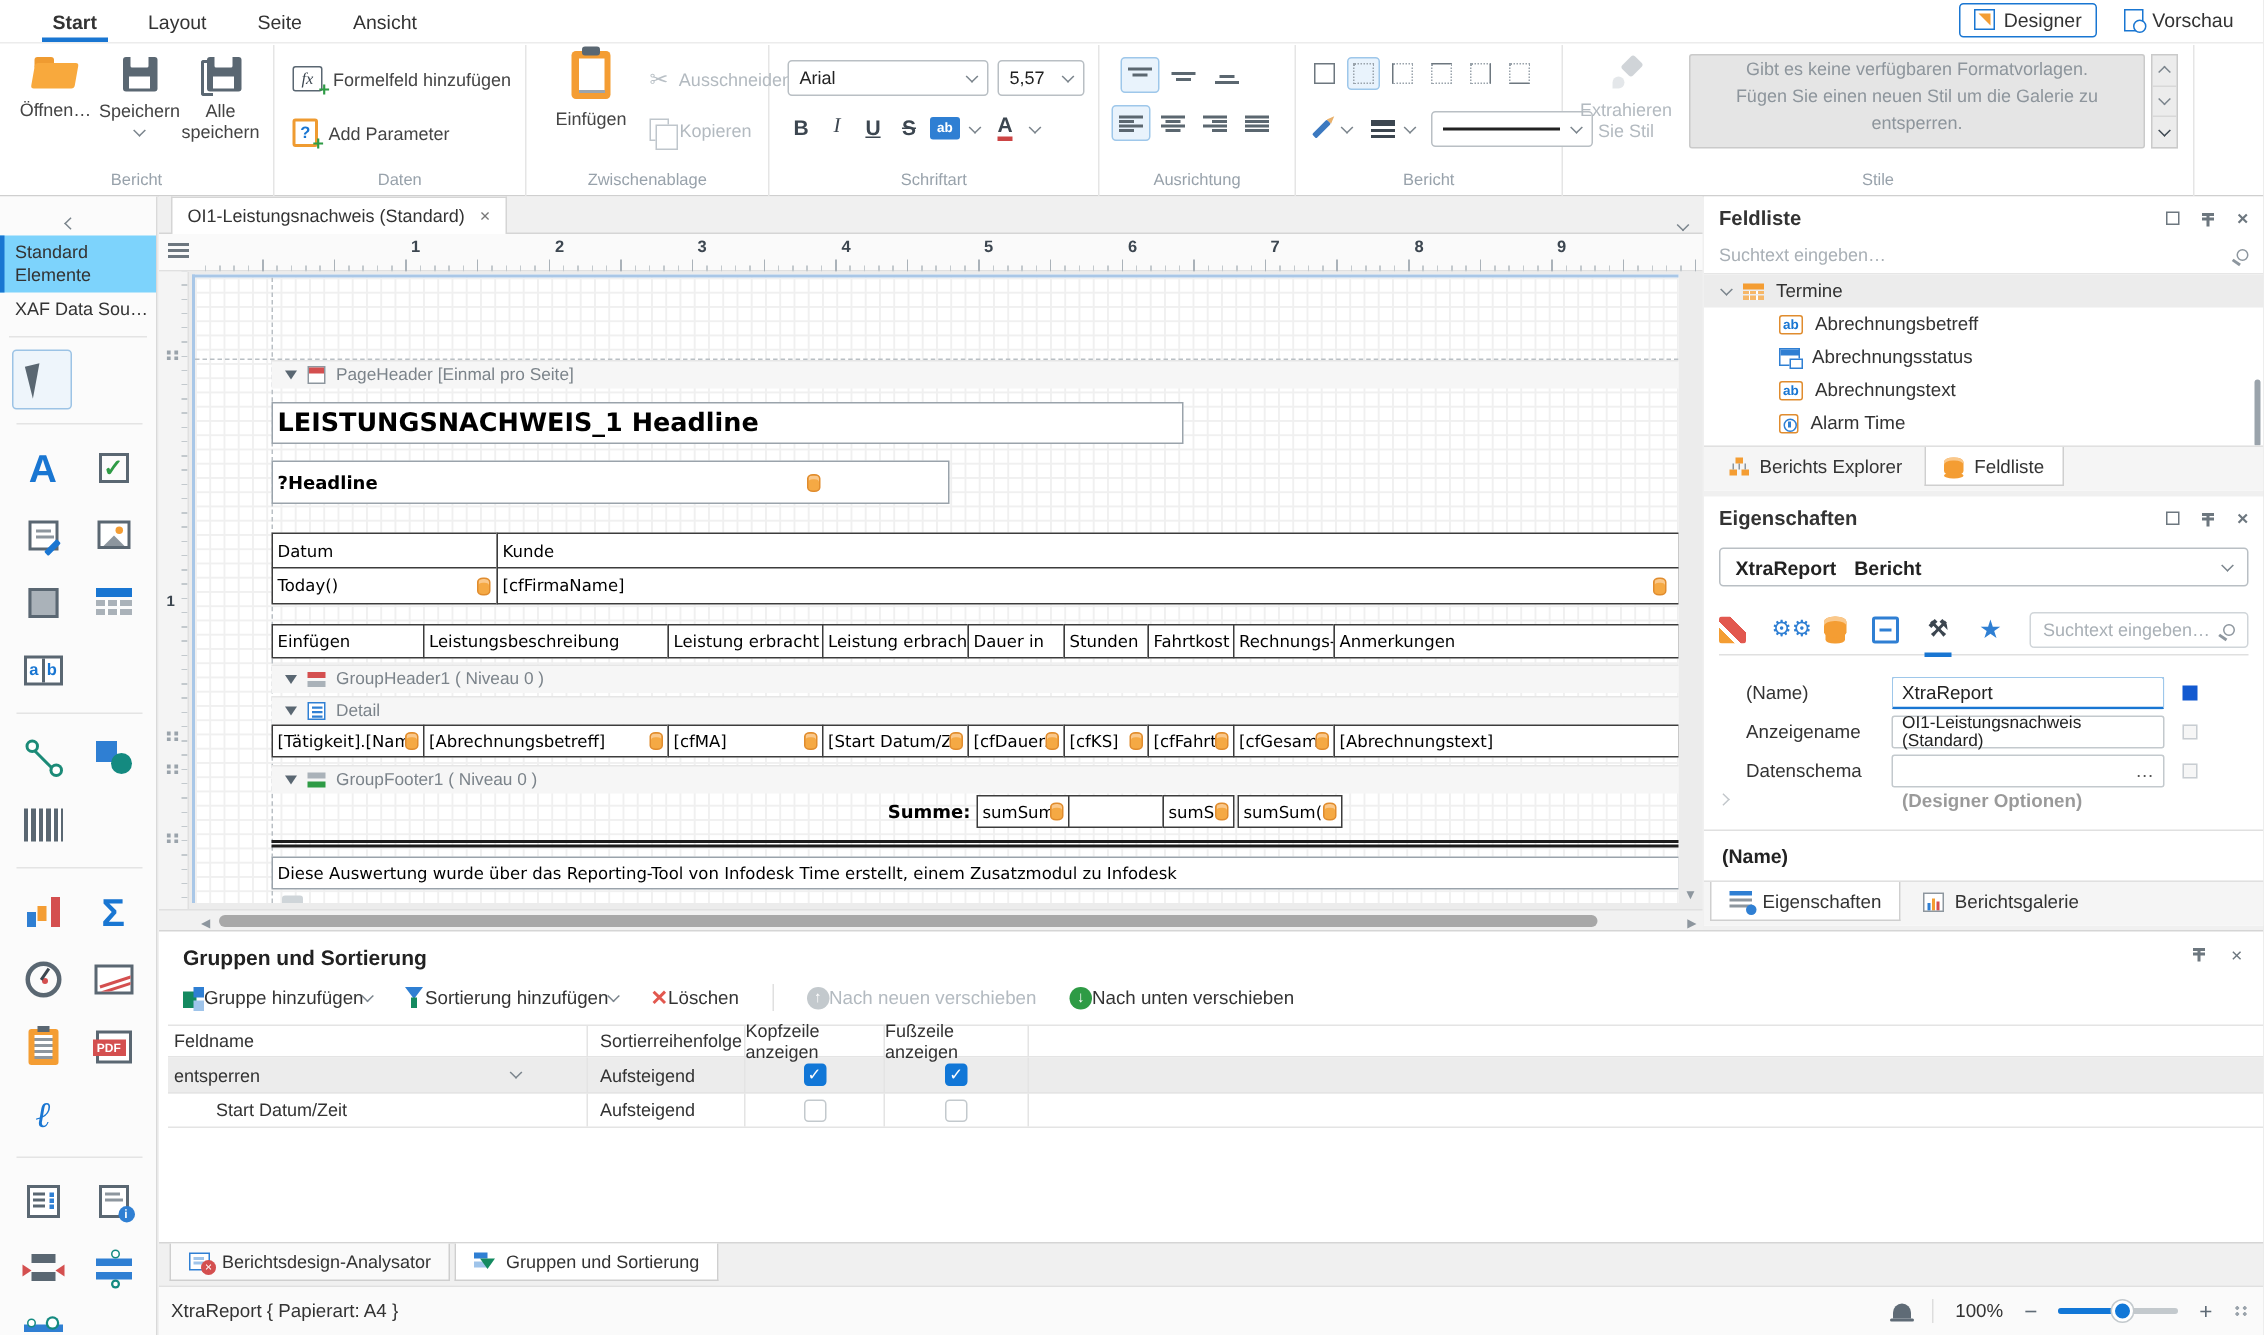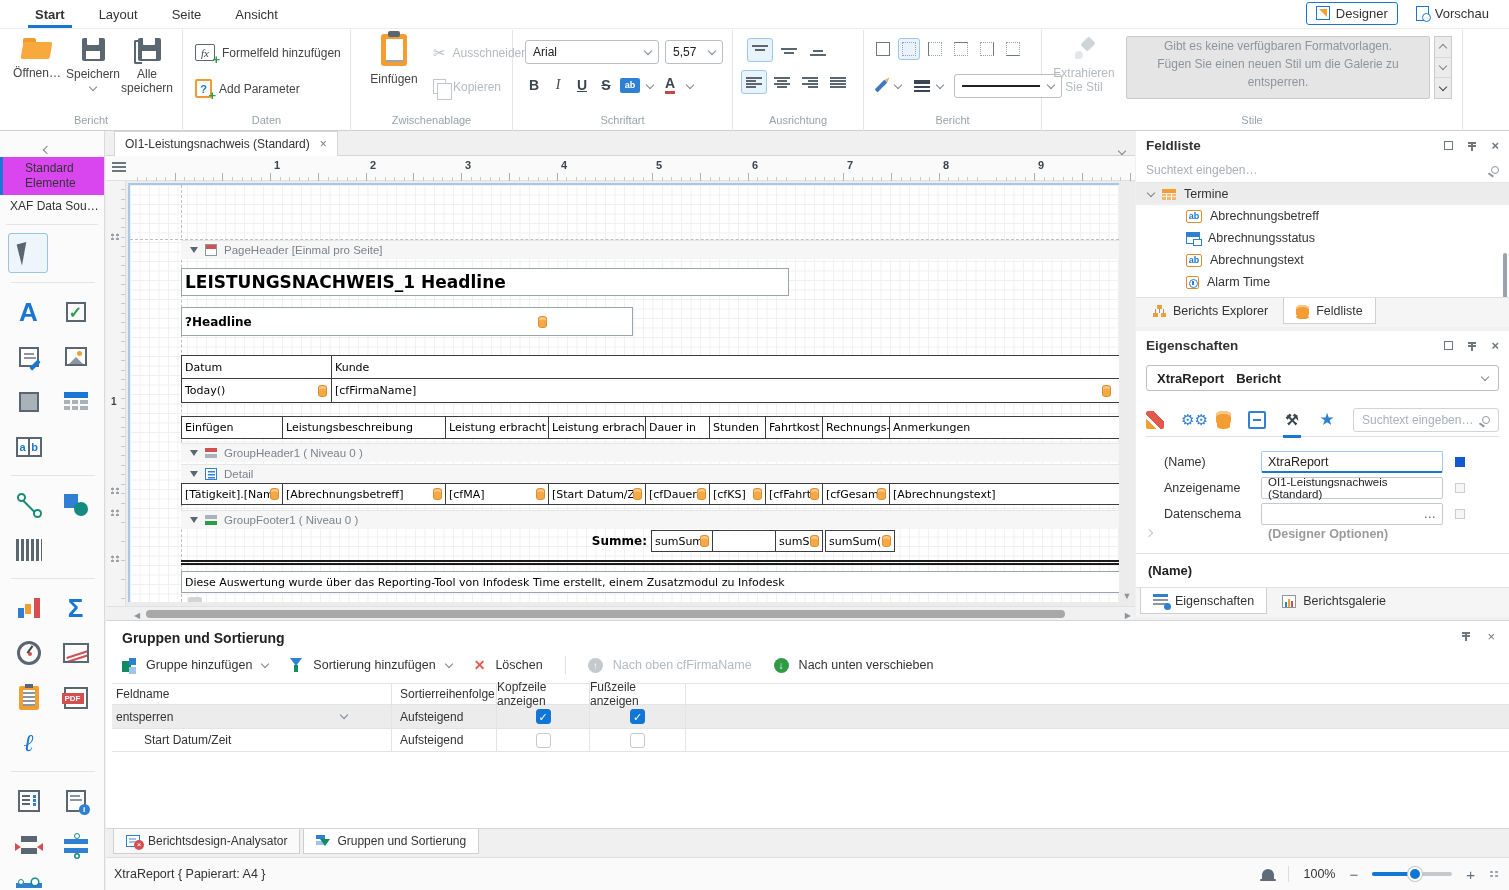--- a/index.html
+++ b/index.html
@@ -71,21 +71,21 @@
   .stylegallery{position:absolute;left:84px;top:6px;width:304px;height:63px;background:#e5e5e5;border:1px solid #cacaca;border-radius:2px;display:flex;flex-direction:column;align-items:center;justify-content:flex-start;font-size:12px;color:#8d959c;text-align:center;line-height:1.5;}
   .galarrows{position:absolute;left:392px;top:6px;width:18px;height:63px;border:1px solid #cacaca;background:#ececec;display:flex;flex-direction:column;}
   .galarrows div{flex:1;display:flex;align-items:center;justify-content:center;border-bottom:1px solid #d8d8d8;}
   .ribbon-collapse{position:absolute;right:16px;top:95px;}
   .ribbon-collapse .chev{width:8px;height:8px;}
 
   
   .toolbox{position:absolute;left:0;top:131px;width:105px;bottom:0;background:#fbfbfb;border-right:1px solid #d9d9d9;}
   .tb-collapse{position:absolute;top:8px;left:44px;}
   .tb-group{font-size:12px;color:#333;padding:4px 0 4px 10px;cursor:pointer;line-height:1.25;}
-  .tb-group.sel{background:#d946ef;border-left:3px solid #1976d2;padding-left:22px;}
+  .tb-group.sel{background:#7dd3fc;border-left:3px solid #1976d2;padding-left:7px;}
   .tb-sep{height:1px;background:#e4e4e4;margin:6px 6px;}
   .tb-grid{display:flex;flex-wrap:wrap;width:96px;margin:4px 0 0 5px;}
   .tb-cell{width:47px;height:45px;display:flex;align-items:center;justify-content:center;cursor:pointer;}
   .tb-cell.selbox{border:1px solid #9cc3e5;background:#eef5fb;border-radius:3px;width:40px;height:40px;margin:2px 3px;}
   .tb-cell.empty{cursor:default;}
   
   .ti-pointer{width:0;height:0;border-left:10px solid #5a6772;border-right:8px solid transparent;border-bottom:22px solid transparent;transform:rotate(-14deg);position:relative;}
   .ti-label{color:#1976d2;font-weight:bold;font-size:26px;line-height:1;}
   .ti-check{width:20px;height:20px;border:2px solid #5a6772;color:#2e9b45;font-size:16px;font-weight:bold;line-height:17px;text-align:center;}
   .ti-rich{width:20px;height:20px;border:2px solid #5a6772;position:relative;background:linear-gradient(#8d969e,#8d969e) 3px 4px/10px 2px no-repeat,linear-gradient(#8d969e,#8d969e) 3px 8px/12px 2px no-repeat,#fff;}
@@ -220,21 +220,21 @@
   .propsection{position:absolute;left:0;right:0;border-top:1px solid #e0e0e0;padding:9px 12px;font-size:13px;font-weight:bold;color:#222;background:#fff;}
   .pt-props{width:15px;height:13px;background:linear-gradient(#2f7fd3,#2f7fd3) 0 0/15px 3px no-repeat,linear-gradient(#8d969e,#8d969e) 0 5px/15px 2px no-repeat,linear-gradient(#8d969e,#8d969e) 0 9px/15px 2px no-repeat;position:relative;}
   .pt-props::after{content:"";position:absolute;right:-3px;bottom:-3px;width:7px;height:7px;border-radius:50%;background:#2f7fd3;}
   .pt-gal{width:14px;height:13px;border:1px solid #8d969e;background:linear-gradient(#2f7fd3,#2f7fd3) 2px 6px/2px 5px no-repeat,linear-gradient(#f49d33,#f49d33) 5px 3px/2px 8px no-repeat,linear-gradient(#d44f4f,#d44f4f) 8px 5px/2px 6px no-repeat,#fff;}
 
   
   .bottompanel{position:absolute;left:106px;top:620px;right:0;height:208px;background:#fff;border-top:1px solid #d5d5d5;}
   .bp-title{font-size:14px;font-weight:bold;color:#222;padding:9px 0 6px 16px;}
   .bp-tools{position:absolute;right:14px;top:10px;display:flex;gap:16px;align-items:center;}
   .bp-toolbar{display:flex;align-items:center;gap:22px;padding:4px 0 8px 16px;font-size:12.5px;color:#333;}
-  .bp-btn{display:flex;align-items:center;gap:10px;cursor:pointer;}
+  .bp-btn{display:flex;align-items:center;gap:0;cursor:pointer;}
   .bp-btn.disabled{color:#b3bac0;}
   .gi-group{width:14px;height:14px;position:relative;}
   .gi-group::before{content:"";position:absolute;left:0;top:3px;width:9px;height:11px;background:#148a60;}
   .gi-group::after{content:"";position:absolute;right:0;top:0;width:7px;height:7px;background:#2f7fd3;box-shadow:0 9px 0 #9fc4ea;}
   .gi-sort{width:13px;height:14px;position:relative;}
   .gi-sort::before{content:"";position:absolute;left:0;top:0;border-top:8px solid #2f7fd3;border-left:6px solid transparent;border-right:6px solid transparent;}
   .gi-sort::after{content:"";position:absolute;left:4px;bottom:0;width:4px;height:7px;background:#148a60;}
   .gi-x{color:#e2584f;font-weight:bold;font-size:14px;}
   .circ{width:15px;height:15px;border-radius:50%;color:#fff;font-size:10px;line-height:15px;text-align:center;font-weight:bold;}
   .circ.gray{background:#c3c9cd;}
@@ -852,21 +852,21 @@
         <span>Sortierung hinzufügen</span>
         <span class="chev"></span>
       </div>
       <div class="bp-btn">
         <span class="gi-x">✕</span>
         <span>Löschen</span>
       </div>
       <div class="bp-sep"></div>
       <div class="bp-btn disabled">
         <span class="circ gray">↑</span>
-        <span>Nach oben cfFirmaName</span>
+        <span>Nach neuen verschieben</span>
       </div>
       <div class="bp-btn">
         <span class="circ green">↓</span>
         <span>Nach unten verschieben</span>
       </div>
     </div>
     <div class="grid">
       <div class="grow hdr">
         <div class="c1">Feldname</div>
         <div class="c2">Sortierreihenfolge</div>

